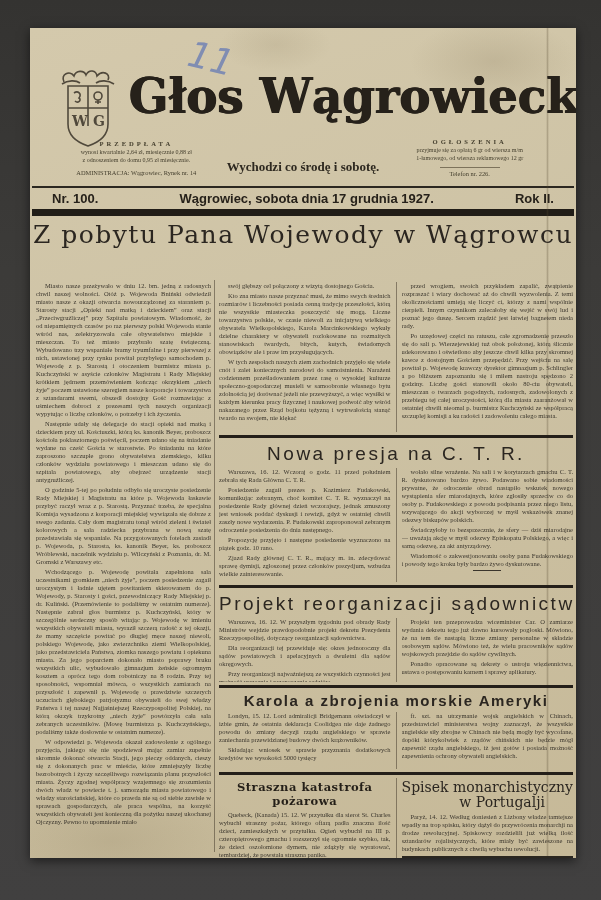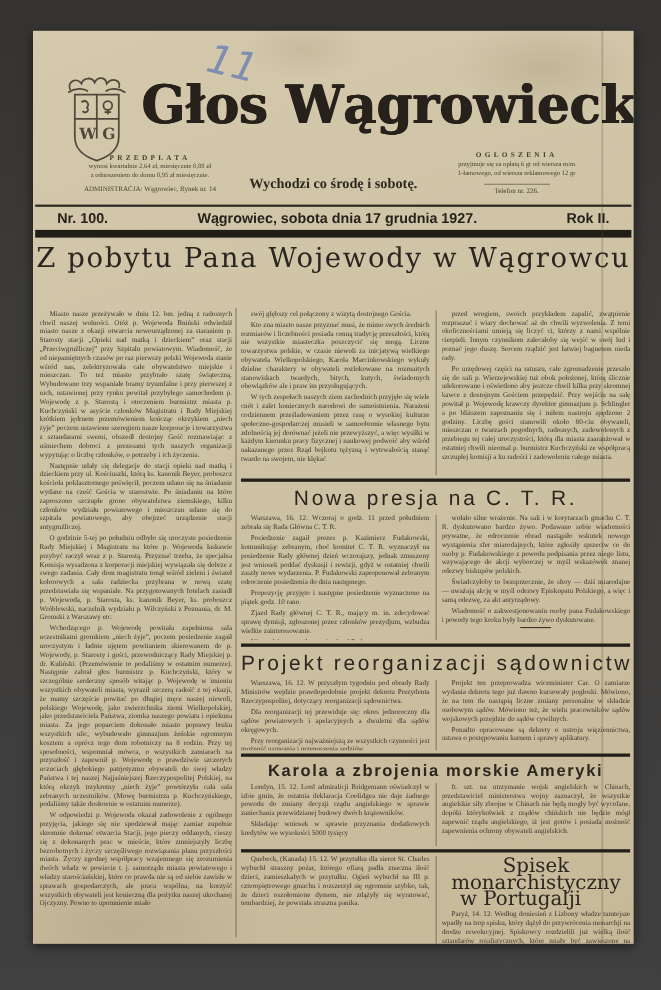--- a/index.html
+++ b/index.html
@@ -60,24 +60,24 @@
   .h-navy{height:57px;}
   .h-bottom{height:131px;}
   .hr{height:2px;background:#2b2720;margin:3px 0;}
   .hr-thick{height:3px;background:#241f19;margin:3px 0;}
 
   .sec-head{font-family:"Liberation Sans",sans-serif;text-align:center;color:#2b2620;}
   .sec-head.big{font-size:19px;letter-spacing:2.5px;padding:2px 0 3px;white-space:nowrap;}
   .sec-head.med{font-size:15px;font-weight:bold;letter-spacing:1.5px;padding:1px 0 3px;white-space:nowrap;}
   .frak-head{font-family:"DejaVu Serif",serif;font-weight:bold;font-size:11.5px;
     text-align:center;color:#241f18;letter-spacing:.5px;padding:2px 0 3px;}
-  .serif-head{font-family:"DejaVu Serif",serif;font-size:18px;color:#2b2620;
+  .serif-head{font-family:"DejaVu Serif",serif;font-size:14px;color:#2b2620;
     line-height:15px;padding:2px 0 3px;}
   .serif-head .l1{display:block;text-align:center;}
-  .serif-head .l2{display:block;text-align:center;padding-right:28px;}
+  .serif-head .l2{display:block;text-align:right;padding-right:28px;}
   .end-dash{width:28px;height:1px;background:#3a352c;margin:2px auto 3px;}
 </style>
 </head>
 <body>
 
 <div class="stage">
   <div class="paper">
     <div class="stains"></div>
     <div class="crease"></div>
 
@@ -195,20 +195,21 @@
             </div>
           <div class="vdiv"></div>
           <div class="c body-text">
               <p class="para">ft. szt. na utrzymanie wojsk angielskich w Chinach, przedstawiciel ministerstwa wojny zaznaczył, że wszystkie angielskie siły zbrojne w Chinach nie będą mogły być wycofane, dopóki którykolwiek z rządów chińskich nie będzie mógł zapewnić rządu angielskiego, iż jest gotów i posiada możność zapewnienia ochrony obywateli angielskich.</p>
             </div>
         </div>
 
         <div class="hr-thick"></div>
         <div class="cols h-bottom">
           <div class="c">
+            <div class="frak-head">Straszna katastrofa pożarowa</div>
             <div class="body-text">
                 <p class="para">Quebeck, (Kanada) 15. 12. W przytułku dla sierot St. Charles wybuchł straszny pożar, którego ofiarą padła znaczna ilość dzieci, zamieszkałych w przytułku. Ogień wybuchł na III p. czteropiętrowego gmachu i rozszerzył się ogromnie szybko, tak, że dzieci oszołomione dymem, nie zdążyły się wyratować, tembardziej, że powstała straszna panika.</p>
               </div>
           </div>
           <div class="vdiv"></div>
           <div class="c">
             <div class="serif-head">
               <span class="l1">Spisek monarchistyczny</span>
               <span class="l2">w Portugalji</span>
             </div>

